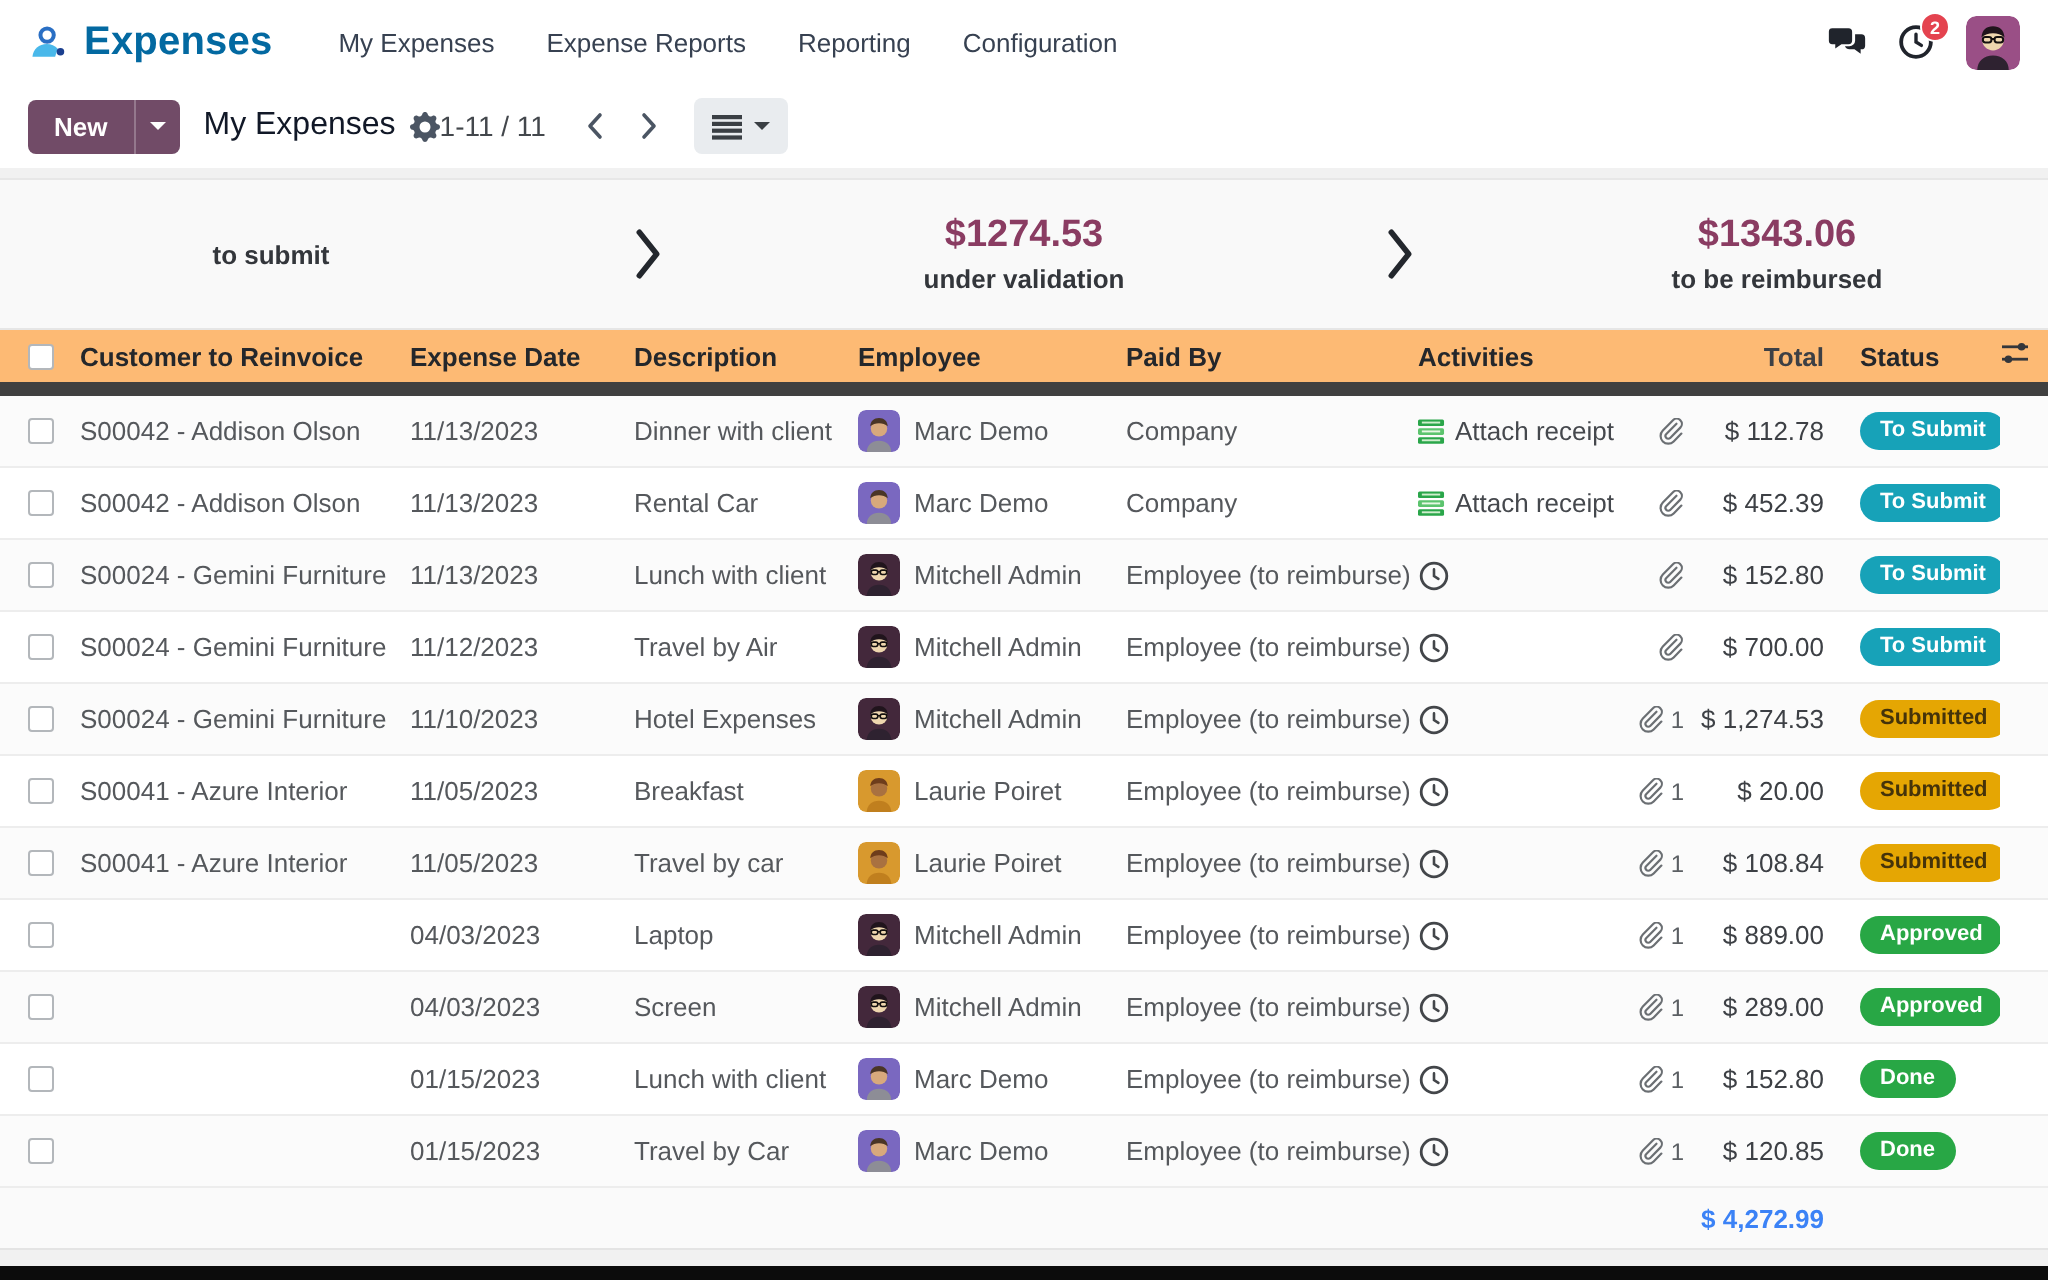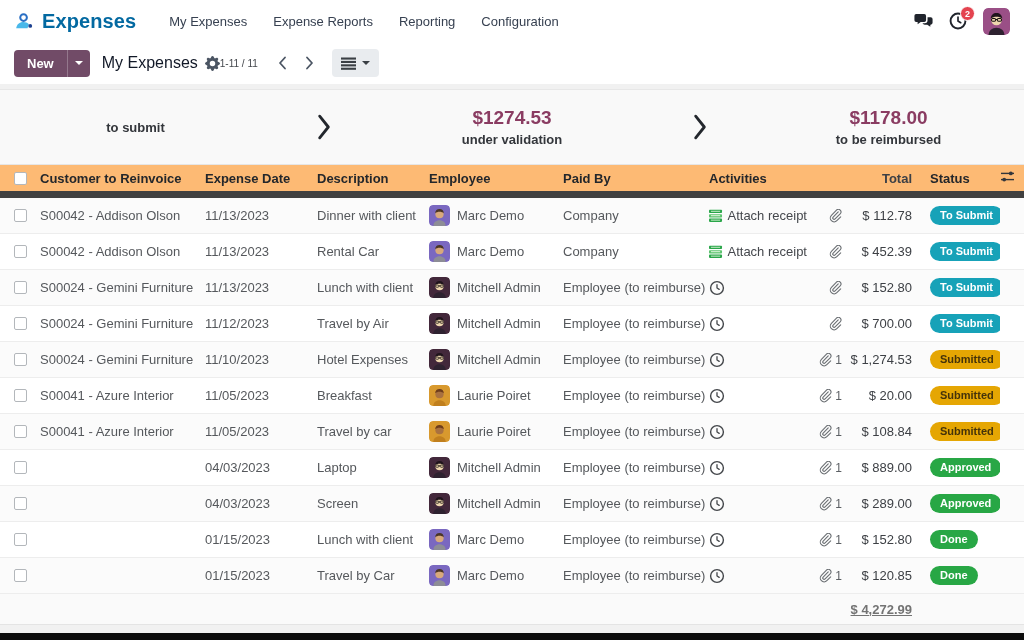--- a/index.html
+++ b/index.html
@@ -29,21 +29,21 @@
   .btn-new-caret { background:var(--accent,#714B67); border:none; border-left:1px solid rgba(255,255,255,.25);
              padding:0 7px; border-radius:0 4px 4px 0; cursor:pointer; color:#fff; display:flex; align-items:center; }
   .view-title { display:flex; align-items:center; gap:7px; font-size:16px; color:#111827; }
   .searchbox { width:332px; height:29px; margin:0 auto; border:1px solid #d4d6d9; border-radius:4px;
                background:#fff; display:flex; align-items:center; padding-left:9px; }
   .searchbox input { border:none; outline:none; flex:1; font-size:13px; color:#374151; font-family:inherit; background:transparent; }
   .searchbox input::placeholder { color:#8a8f98; }
   .search-caret { border:none; background:none; border-left:1px solid #e3e5e8; height:100%; padding:0 10px;
                   cursor:pointer; color:#5f6368; display:flex; align-items:center; }
   .cb-right { display:flex; align-items:center; gap:6px; }
-  .pager { font-size:10px; color:#43474c; margin-right:8px; }
+  .pager { font-size:14px; color:#43474c; margin-right:8px; }
   .pagerbtn { background:none; border:none; cursor:pointer; padding:4px 6px; display:flex; align-items:center; }
   .viewswitch { background:#e9ecef; border:none; border-radius:4px; height:28px; padding:0 9px; margin-left:6px;
                 cursor:pointer; display:flex; align-items:center; gap:6px; color:#3a3f44; }
   .caret { display:inline-block; width:0; height:0; border-left:4px solid transparent;
            border-right:4px solid transparent; border-top:4px solid currentColor; }
 
   
   .summary { height:76px; margin-top:5px; background:#f9f9f9; border-top:1px solid #e7e7e7; border-bottom:1px solid #e6e6e6;
              display:flex; align-items:center; justify-content:space-between; padding:0 28px; }
   .stat { width:215px; text-align:center; cursor:pointer; }
@@ -67,21 +67,21 @@
   .actlbl { color:#45484d; }
   .c-attach { display:flex; align-items:center; justify-content:flex-end; gap:3px; color:#5b5f63; font-size:12px; }
   .c-total { text-align:right; color:#3d4045; }
   .c-status { padding-left:10px; }
   .badge { display:inline-block; padding:3px 10px; border-radius:20px; font-size:11px; font-weight:700; line-height:1.25; }
   .b-to-submit { background:var(--badge-to-submit,#17a2b8); color:#fff; }
   .b-submitted { background:var(--badge-submitted-bg,#e8a800); color:var(--badge-submitted-text,#45330a); }
   .b-approved  { background:var(--badge-approved,#28a745); color:#fff; }
   .b-done      { background:var(--badge-done,#28a745); color:#fff; }
   .tfoot { height:31px; background:#fafafa; border-bottom:1px solid #e4e4e4; }
-  .tfoot .c-total { grid-column:9; font-weight:700; color:#737373;text-decoration:underline; }
+  .tfoot .c-total { grid-column:9; font-weight:700; color:#3b82f6; }
   .bottom-strip { position:absolute; left:0; bottom:0; width:100%; height:7px; background:#0c0c0c; }
 </style>
 </head>
 <body>
 
 <div class="app">
 
   <nav class="topnav">
     <div class="brand">
       <svg width="20" height="18" viewBox="0 0 18 16">
@@ -172,21 +172,21 @@
         <polyline points="2,2 10,12 2,22" fill="none" stroke="#23272d" stroke-width="2.6" stroke-linecap="round" stroke-linejoin="round"></polyline>
       </svg>
     <div class="stat">
       <div class="amount">$1274.53</div>
       <div class="slabel">under validation</div>
     </div>
     <svg class="sarrow" width="20" height="26" viewBox="0 0 12 24">
         <polyline points="2,2 10,12 2,22" fill="none" stroke="#23272d" stroke-width="2.6" stroke-linecap="round" stroke-linejoin="round"></polyline>
       </svg>
     <div class="stat">
-      <div class="amount">$1178.00</div>
+      <div class="amount">$1343.06</div>
       <div class="slabel">to be reimbursed</div>
     </div>
   </div>
 
   <div class="list">
     <div class="thead">
         <div class="th c-check">
           <span class="cb"></span>
         </div>
         <div class="th c-customer" style="cursor: pointer;">Customer to Reinvoice</div>

